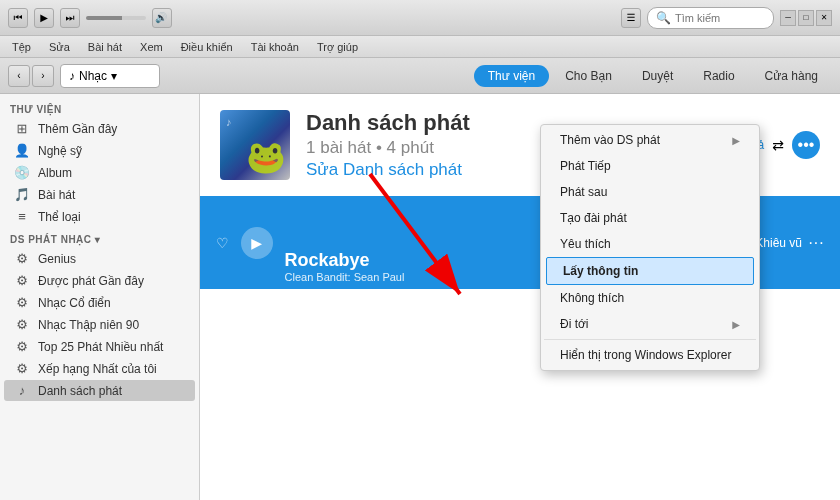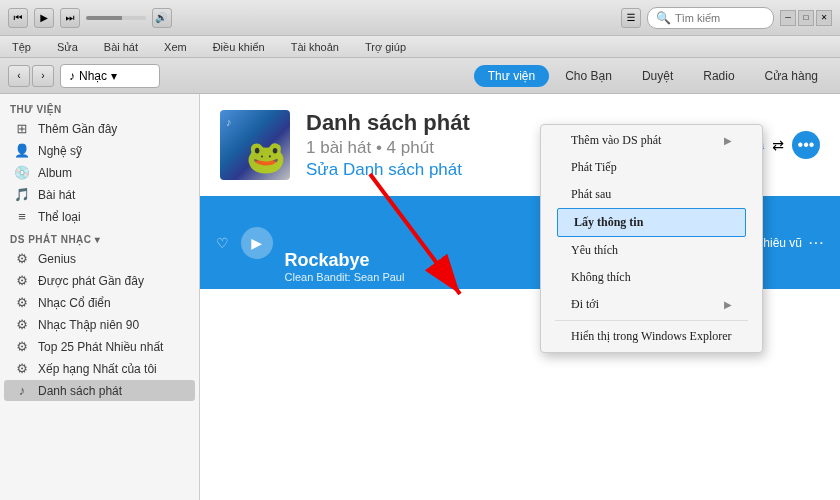--- a/index.html
+++ b/index.html
@@ -88,21 +88,21 @@
     }
 
     
     .menu-bar {
       height: 22px;
       background: linear-gradient(to bottom, #e8e8e8, #d8d8d8);
       display: flex;
       align-items: center;
       padding: 0 4px;
       border-bottom: 1px solid #bbb;
-      gap: 10px;
+      gap: 2px;
     }
     .menu-item {
       padding: 2px 8px;
       font-size: 11px;
       cursor: pointer;
       border-radius: 3px;
       color: #333;
     }
 
     
@@ -293,22 +293,21 @@
     .context-menu {
       position: absolute;
       top: 30px;
       left: 340px;
       background: #f5f5f5;
       border: 1px solid #ccc;
       border-radius: 4px;
       box-shadow: 2px 4px 12px rgba(0,0,0,0.25);
       min-width: 220px;
       z-index: 100;
-      padding: 2px 14px;
-      font-family: Liberation Serif, serif;
+      padding: 2px 3px;
     }
     .ctx-item {
       padding: 6px 16px;
       font-size: 12px;
       color: #222;
       cursor: pointer;
       display: flex;
       align-items: center;
       justify-content: space-between;
     }
@@ -489,25 +488,28 @@
       <div class="ctx-item">
         <span>Thêm vào DS phát</span>
         <span class="ctx-arrow">▶</span>
       </div>
       <div class="ctx-item">
         <span>Phát Tiếp</span>
       </div>
       <div class="ctx-item">
         <span>Phát sau</span>
       </div>
+      <div class="ctx-item">
+        <span>Tạo đài phát</span>
+      </div>
+      <div class="ctx-item">
+        <span>Yêu thích</span>
+      </div>
       <div class="ctx-item highlighted">
         <span>Lấy thông tin</span>
-      </div>
-      <div class="ctx-item">
-        <span>Yêu thích</span>
       </div>
       <div class="ctx-item">
         <span>Không thích</span>
       </div>
       <div class="ctx-item">
         <span>Đi tới</span>
         <span class="ctx-arrow">▶</span>
       </div>
       <div class="ctx-separator"></div>
       <div class="ctx-item">

